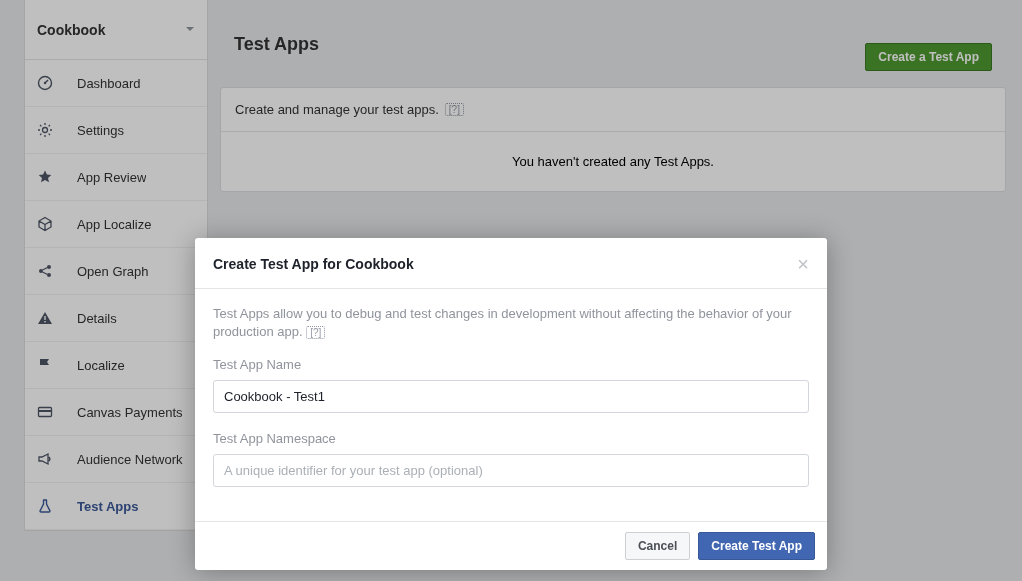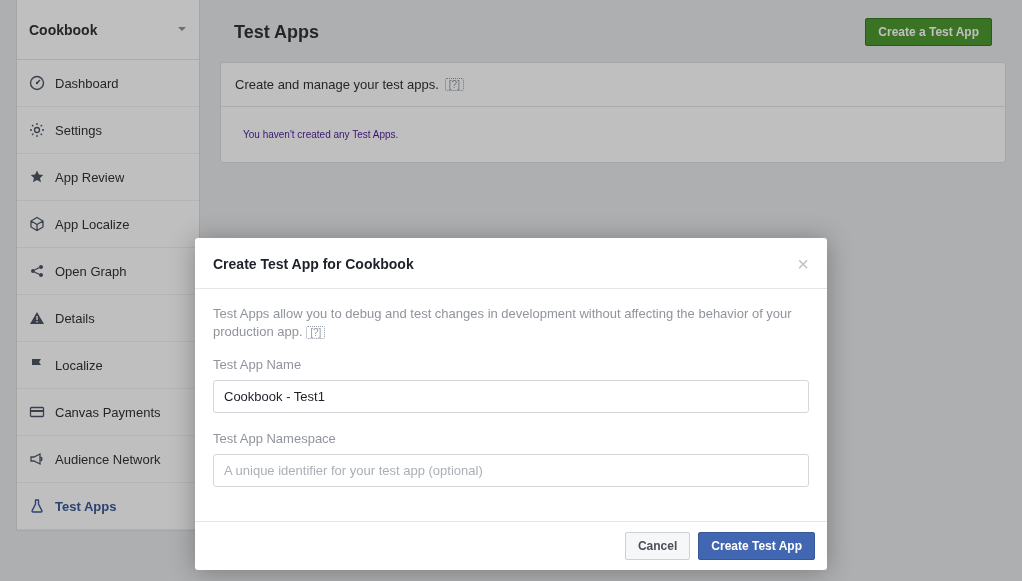--- a/index.html
+++ b/index.html
@@ -1,34 +1,34 @@
 <!DOCTYPE html>
 <html><head>
   <meta charset="utf-8">
   <style>
     * { margin: 0; padding: 0; box-sizing: border-box; }
     body { font-family: Helvetica, Arial, sans-serif; font-size: 13px; background: #e9eaed; width: 1022px; height: 581px; overflow: hidden; position: relative; }
     
-    .sidebar { position: absolute; left: 16px; top: 0; width: 184px; background: #fff; border: 1px solid #ddd; border-top: none; }
+    .sidebar { position: absolute; left: 24px; top: 0; width: 184px; background: #fff; border: 1px solid #ddd; border-top: none; }
     .app-selector { height: 60px; display: flex; align-items: center; justify-content: space-between; padding: 0 12px; border-bottom: 1px solid #e5e5e5; }
     .app-selector-name { font-weight: bold; color: #333; font-size: 14px; }
-    .nav-item { height: 47px; display: flex; align-items: center; padding: 0 12px; border-bottom: 1px solid #f0f0f0; color: #333; cursor: pointer; gap: 10px; }
+    .nav-item { height: 47px; display: flex; align-items: center; padding: 0 12px; border-bottom: 1px solid #f0f0f0; color: #333; cursor: pointer; gap: 24px; }
     .nav-item.active { color: #3b5998; }
     .nav-item.active .nav-label { color: #3b5998; font-weight: bold; }
     .nav-icon { width: 16px; height: 16px; display: flex; align-items: center; justify-content: center; color: #4e5665; }
     .nav-item.active .nav-icon { color: #3b5998; }
     .nav-label { font-size: 13px; color: #333; white-space: nowrap; overflow: hidden; }
     
     .main { position: absolute; left: 220px; top: 10px; right: 16px; }
     .page-header { display: flex; align-items: center; justify-content: space-between; padding: 8px 14px 16px 14px; }
     .page-title { font-size: 18px; font-weight: bold; color: #333; }
-    .create-btn { background: #4e9a2f; color: #fff; border: 1px solid #3b7923; border-radius: 2px; padding: 6px 12px; font-size: 12px; font-weight: bold; cursor: pointer; }
+    .create-btn { background: #4e9a2f; color: #fff; border: 1px solid #3b7923; border-radius: 2px; padding: 6px 12px; font-size: 12px; font-weight: bold; cursor: pointer; margin-top: 25px; }
     .panel { background: #fff; border: 1px solid #dcdee3; border-radius: 3px; }
     .panel-desc { padding: 14px 14px; border-bottom: 1px solid #e5e5e5; color: #333; font-size: 13px; display: flex; align-items: center; gap: 6px; }
-    .panel-empty { padding: 22px; color: #4c1d95; font-size: 10px; }
+    .panel-empty { padding: 22px; text-align: center; color: #000000; font-size: 13px; }
     .help-icon { font-size: 10px; color: #9197a3; border: 1px dotted #9197a3; padding: 0 3px; border-radius: 2px; cursor: help; }
     
     .overlay { position: absolute; inset: 0; background: rgba(0,0,0,0.25); display: flex; justify-content: center; }
     .modal { position: absolute; top: 238px; width: 632px; background: #fff; border-radius: 3px; box-shadow: 0 2px 26px rgba(0,0,0,0.3); }
     .modal-header { padding: 16px 18px 14px 18px; border-bottom: 1px solid #e5e5e5; display: flex; justify-content: space-between; align-items: center; }
     .modal-title { font-size: 14px; font-weight: bold; color: #1d2129; }
     .modal-close { color: #bec2c9; font-size: 20px; cursor: pointer; line-height: 1; }
     .modal-body { padding: 16px 18px 18px 18px; }
     .modal-desc { color: #90949c; font-size: 13px; line-height: 1.4; margin-bottom: 16px; }
     .field-label { color: #90949c; font-size: 13px; margin-bottom: 8px; }

